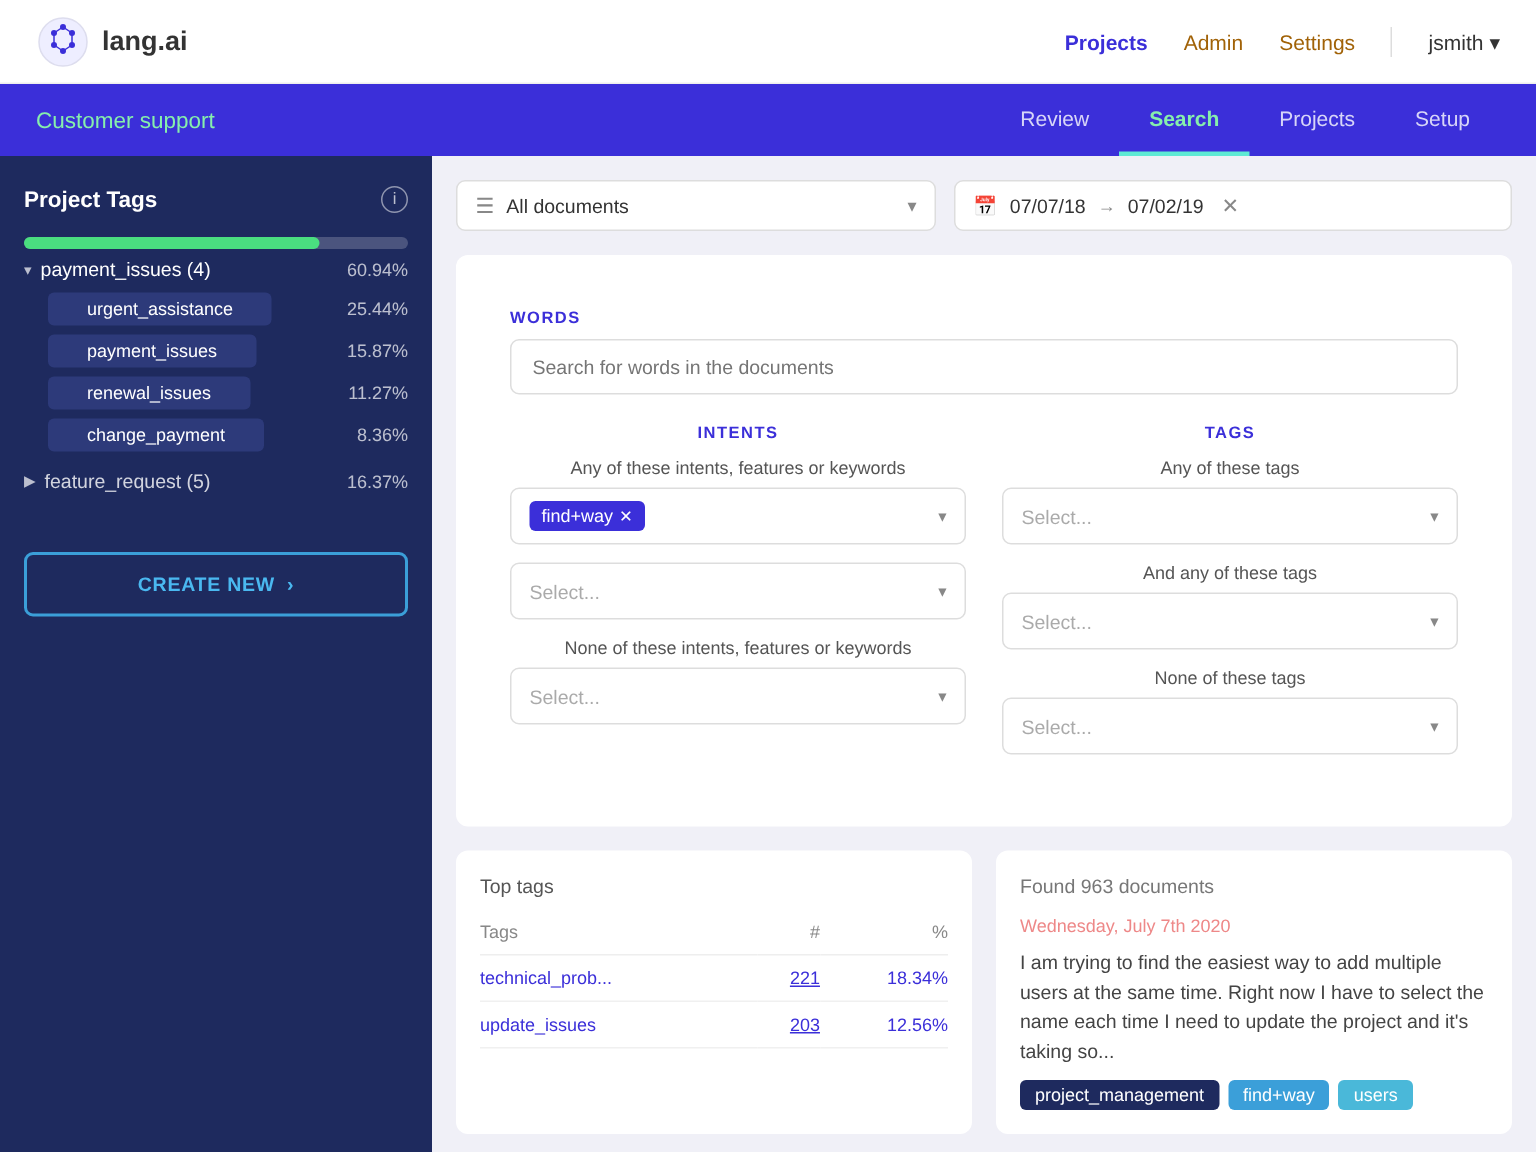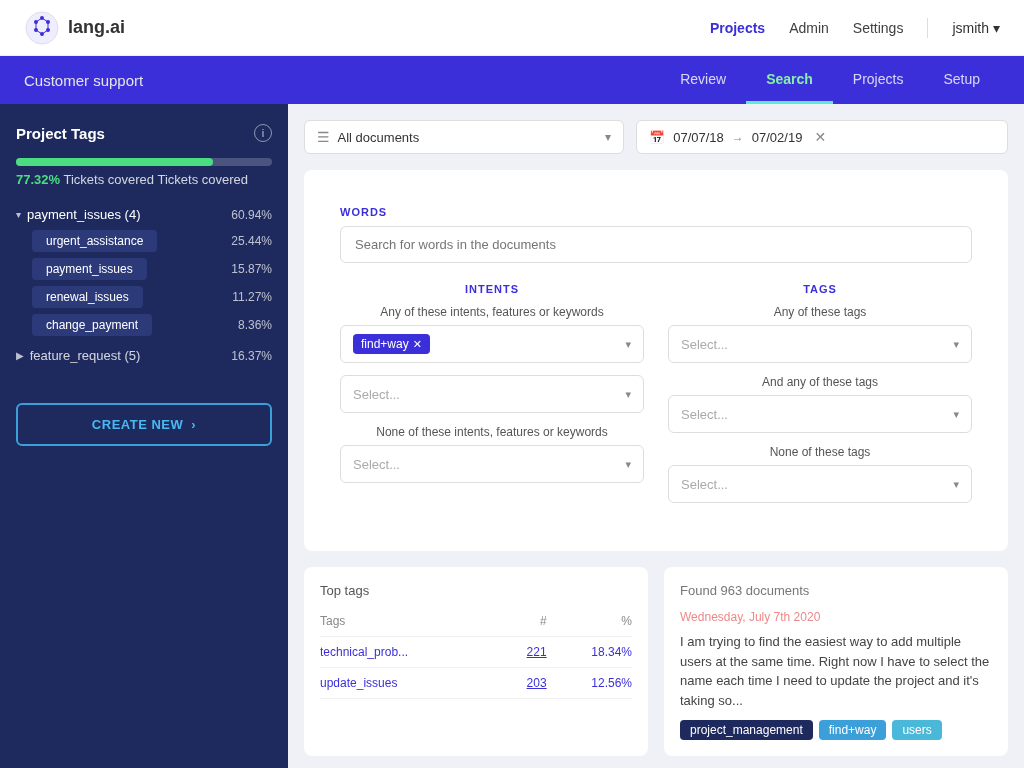--- a/index.html
+++ b/index.html
@@ -8,31 +8,31 @@
     
     .top-nav {
       display: flex; align-items: center; justify-content: space-between;
       background: #fff; padding: 0 24px; height: 56px;
       border-bottom: 1px solid #eee;
     }
     .logo { display: flex; align-items: center; gap: 8px; }
     .logo-icon { width: 36px; height: 36px; }
     .logo-text { font-size: 18px; font-weight: 600; color: #333; }
     .top-nav-links { display: flex; align-items: center; gap: 24px; }
-    .top-nav-link { color: #404040; text-decoration: none; font-size: 14px; cursor: pointer; }
+    .top-nav-link { color: #a16207; text-decoration: none; font-size: 14px; cursor: pointer; }
     .top-nav-link.active { color: #3b2fd9; font-weight: 600; }
     .top-nav-divider { width: 1px; height: 20px; background: #ddd; }
     .user-menu { display: flex; align-items: center; gap: 4px; cursor: pointer; color: #333; font-size: 14px; }
 
     
     .sub-nav {
       display: flex; align-items: center; justify-content: space-between;
       background: #3b2fd9; padding: 0 24px; height: 48px;
     }
-    .sub-nav-title { color: #e5e5e5; font-size: 15px; font-weight: 500; }
+    .sub-nav-title { color: #86efac; font-size: 15px; font-weight: 500; }
     .sub-nav-links { display: flex; gap: 0; }
     .sub-nav-link {
       color: rgba(255,255,255,0.8); font-size: 14px; padding: 14px 20px;
       cursor: pointer; text-decoration: none;
     }
     .sub-nav-link.active {
       color: #86efac; font-weight: 600;
       border-bottom: 3px solid #5eead4;
     }
 
@@ -66,21 +66,21 @@
       display: flex; align-items: center; justify-content: space-between;
       cursor: pointer; margin-bottom: 8px;
     }
     .tag-group-left { display: flex; align-items: center; gap: 6px; }
     .chevron { font-size: 10px; color: rgba(255,255,255,0.7); }
     .tag-group-name { font-size: 13px; color: #fff; font-weight: 500; }
     .tag-group-pct { font-size: 12px; color: rgba(255,255,255,0.7); }
     .tag-items { display: flex; flex-direction: column; gap: 6px; padding-left: 16px; }
     .tag-item { display: flex; align-items: center; justify-content: space-between; }
     .tag-badge {
-      background: #2d3a7a; color: #fff; padding: 4px 14px;
+      background: #2d3a7a; color: #fff; padding: 4px 26px;
       border-radius: 4px; font-size: 12px; font-weight: 500; cursor: pointer;
     }
     .tag-pct { font-size: 12px; color: rgba(255,255,255,0.7); }
 
     .tag-group-collapsed .tag-group-name { color: rgba(255,255,255,0.8); }
 
     
     .create-new-btn {
       margin-top: auto; border: 2px solid #3b9fd9; color: #4ab8f0;
       background: transparent; border-radius: 6px; padding: 12px 20px;
@@ -223,25 +223,20 @@
 
   <aside class="sidebar">
     <div class="sidebar-header">
       <span class="sidebar-title">Project Tags</span>
       <div class="info-icon">i</div>
     </div>
 
     <div class="progress-bar-bg">
       <div class="progress-bar-fill" style="width: 77%"></div>
     </div>
-    <div class="progress-text">
-      <span class="progress-pct">77.32%</span>
-      <span class="progress-label">Tickets covered</span>
-      <span class="progress-label">Tickets covered</span>
-    </div>
 
     <div class="tag-group">
       <div class="tag-group-header">
         <div class="tag-group-left">
           <span class="chevron">▾</span>
           <span class="tag-group-name">payment_issues (4)</span>
         </div>
         <span class="tag-group-pct">60.94%</span>
       </div>
       <div class="tag-items">

